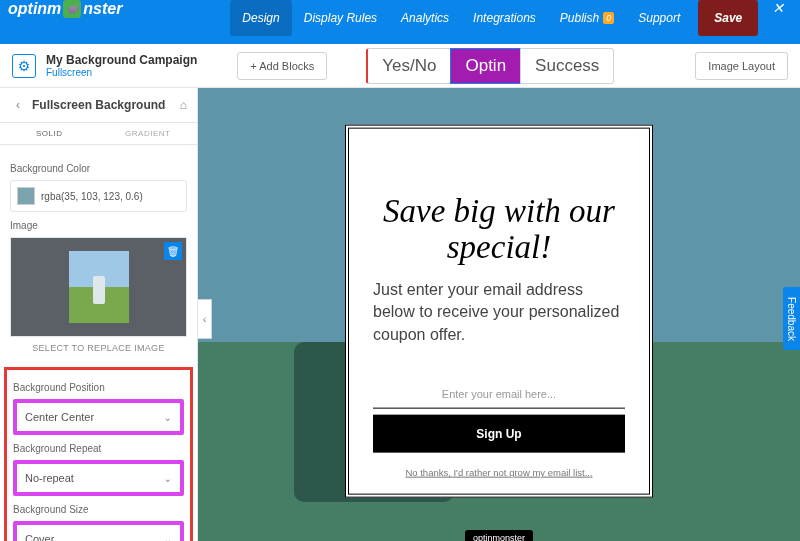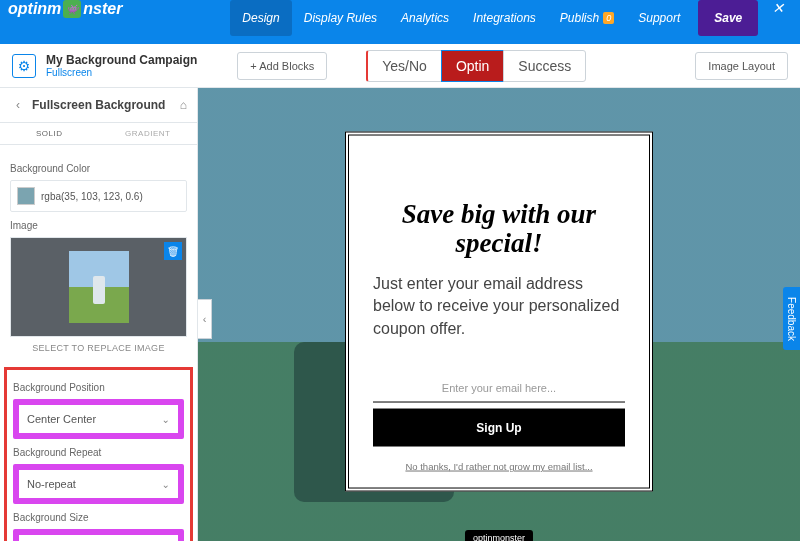--- a/index.html
+++ b/index.html
@@ -5,35 +5,35 @@
 * { box-sizing: border-box; margin: 0; padding: 0; }
 body { font-family: Arial, sans-serif; font-size: 12px; width: 800px; height: 541px; overflow: hidden; background: #fff; }
 
 
 .topnav { background: #0a85ea; height: 44px; display: flex; align-items: flex-start; padding: 0 8px; font-style: italic; }
 .brand { color: #fff; font-weight: bold; font-size: 16px; display:flex; align-items:center; gap:2px; }
 .brand-monster { display:inline-flex; width:18px; height:18px; background:#4caf50; border-radius:3px; align-items:center; justify-content:center; font-size:10px; color:#fff; }
 .topnav-spacer { flex: 1; }
 .topnav-item { color: #fff; padding: 0 12px; height: 36px; display: flex; align-items: center; font-size: 12px; cursor:pointer; }
 .topnav-item.active { background: #0a6dc2; border-radius: 3px; }
-.topnav-item.save { background: #4c1d95; border-radius: 3px; margin: 0 6px; padding: 0 16px; font-weight:bold; }
+.topnav-item.save { background: #7f1d1d; border-radius: 3px; margin: 0 6px; padding: 0 16px; font-weight:bold; }
 .badge-small { background:#ffa726; color:#fff; border-radius:2px; font-size:9px; padding:1px 3px; margin-left:4px; }
 .topnav-close { color:#fff; font-size:14px; padding:0 8px; cursor:pointer; }
 
 
 .subbar { height: 44px; border-bottom: 1px solid #e1e6ea; display: flex; align-items: center; padding: 0 12px; gap: 10px; }
 .gear-box { width:24px; height:24px; border:1px solid #0a85ea; border-radius:3px; display:flex; align-items:center; justify-content:center; color:#0a85ea; font-size:14px; cursor:pointer; }
 .camp-block { flex: 0 0 auto; }
 .camp-title { font-weight: bold; font-size: 12px; color:#333; }
 .camp-sub { font-size: 10px; color: #0a85ea; }
 .btn { border: 1px solid #ccd3d9; background: #fff; padding: 7px 12px; border-radius: 3px; font-size: 11px; cursor:pointer; color:#555; }
 .steps { display:flex; gap:0; margin-left: 30px; }
-.step { border:1px solid #ccd3d9; padding: 7px 14px; font-size:14px; cursor:pointer; color:#555; margin-left:-1px; }
+.step { border:1px solid #ccd3d9; padding: 7px 14px; font-size:17px; cursor:pointer; color:#555; margin-left:-1px; }
 .step:first-child { border-radius:3px 0 0 3px; border-left: 2px solid #e53935; }
-.step.step-active { background:#b91c1c; color:#fff; border-color:#0a85ea; }
+.step.step-active { background:#a21caf; color:#fff; border-color:#0a85ea; }
 .step:last-child { border-radius:0 3px 3px 0; }
 .subbar-spacer { flex:1; }
 
 
 .main { display:flex; height: calc(541px - 36px - 44px); }
 
 
 .sidebar { width: 198px; border-right: 1px solid #e1e6ea; overflow:hidden; display:flex; flex-direction:column; }
 .side-header { display:flex; align-items:center; padding: 10px 10px; border-bottom:1px solid #e1e6ea; }
 .side-back { width:16px; text-align:center; color:#888; cursor:pointer; font-size:12px; }
@@ -45,31 +45,31 @@
 .side-body { padding: 10px; overflow:auto; }
 .field-label { font-size: 10px; color:#666; margin: 8px 0 6px; }
 .color-row { display:flex; align-items:center; gap:6px; border:1px solid #e1e6ea; padding:6px; border-radius:2px; }
 .swatch { width:18px; height:18px; background: rgba(35,103,123,0.6); border:1px solid #ccc; }
 .image-box { border:1px solid #e1e6ea; position:relative; background:#5a6066; height:100px; display:flex; align-items:center; justify-content:center; }
 .image-inner { width:60px; height:72px; background: linear-gradient(#9fc7e6 50%, #7aa84d 50%); position:relative; }
 .golfer { position:absolute; left:50%; top:35%; transform:translateX(-50%); width:12px; height:28px; background:#dfe7ec; border-radius:2px; }
 .img-delete { position:absolute; top:4px; right:4px; width:18px; height:18px; background:#0a85ea; color:#fff; display:flex; align-items:center; justify-content:center; font-size:10px; cursor:pointer; }
 .img-caption { text-align:center; font-size:9px; color:#888; padding:6px 0 10px; letter-spacing:0.3px; }
 .highlight-box { border: 3px solid #e53935; margin: 4px -6px -6px; padding: 4px 6px 10px; }
-.select { border:6px solid #d946ef; border-radius:2px; padding: 8px 8px; font-size:11px; color:#555; display:flex; align-items:center; justify-content:space-between; cursor:pointer; }
+.select { border:4px solid #d946ef; border-radius:2px; padding: 8px 8px; font-size:11px; color:#555; display:flex; align-items:center; justify-content:space-between; cursor:pointer; }
 .select .chev { color:#888; font-size:10px; }
 
 
 .canvas-wrap { flex:1; position:relative; background: #eef1f3; overflow:hidden; }
 .canvas-bg { position:absolute; inset:0; background: linear-gradient(rgba(35,103,123,0.55), rgba(35,103,123,0.55)), linear-gradient(#a9cde0 55%, #6f9a4a 55%); background-size:cover; }
 .golfer-big { position:absolute; left:48%; top:12%; width:70px; height:120px; background:rgba(220,228,232,0.9); border-radius:10px 10px 4px 4px; opacity:0.6;}
 .golf-bag { position:absolute; left:16%; top:55%; width:160px; height:160px; background:rgba(15,33,40,0.6); border-radius:10px; opacity:0.7;}
 .collapse-handle { position:absolute; left:0; top:50%; transform:translateY(-50%); width:14px; height:40px; background:#fff; border:1px solid #ccd3d9; border-left:none; display:flex; align-items:center; justify-content:center; color:#888; font-size:11px; cursor:pointer;}
 .popup { position:absolute; left:50%; top:50%; transform:translate(-50%,-52%); width: 308px; background:#fff; border:4px double #000; padding: 24px 24px 16px; }
-.popup h1 { font-family: Georgia, 'Times New Roman', serif; font-style: italic; font-weight:700; font-size: 27px; text-align:center; line-height:1.1;margin-top:40px; }
+.popup h1 { font-family: Georgia, 'Times New Roman', serif; font-style: italic; font-weight:400; font-size: 33px; text-align:center; line-height:1.1;margin-top:40px; }
 .popup p { font-size: 16px; color:#444; margin: 14px 0 32px; line-height:1.4; }
 .popup .email-input { width:100%; border:none; border-bottom:1px solid #000; text-align:center; padding:10px 4px 8px; font-size:11px; color:#999; }
 .popup .signup-btn { width:100%; background:#000; color:#fff; text-align:center; padding:12px 0; font-size:12px; font-weight:bold; margin-top:6px; cursor:pointer; }
 .popup .nothanks { text-align:center; font-size:9.5px; color:#777; text-decoration:underline; margin-top:14px; cursor:pointer; }
 .om-badge { position:absolute; left:50%; bottom:3px; transform:translateX(-50%); background:#000; color:#fff; font-size:9px; padding:3px 8px; border-radius:3px;margin-top:20px; }
 
 
 .feedback-tab { position:absolute; right:0; top:50%; transform:translateY(-50%); background:#0a85ea; color:#fff; font-size:10px; padding: 10px 3px; writing-mode: vertical-rl; border-radius: 3px 0 0 3px; cursor:pointer; }
 </style>
 </head>

